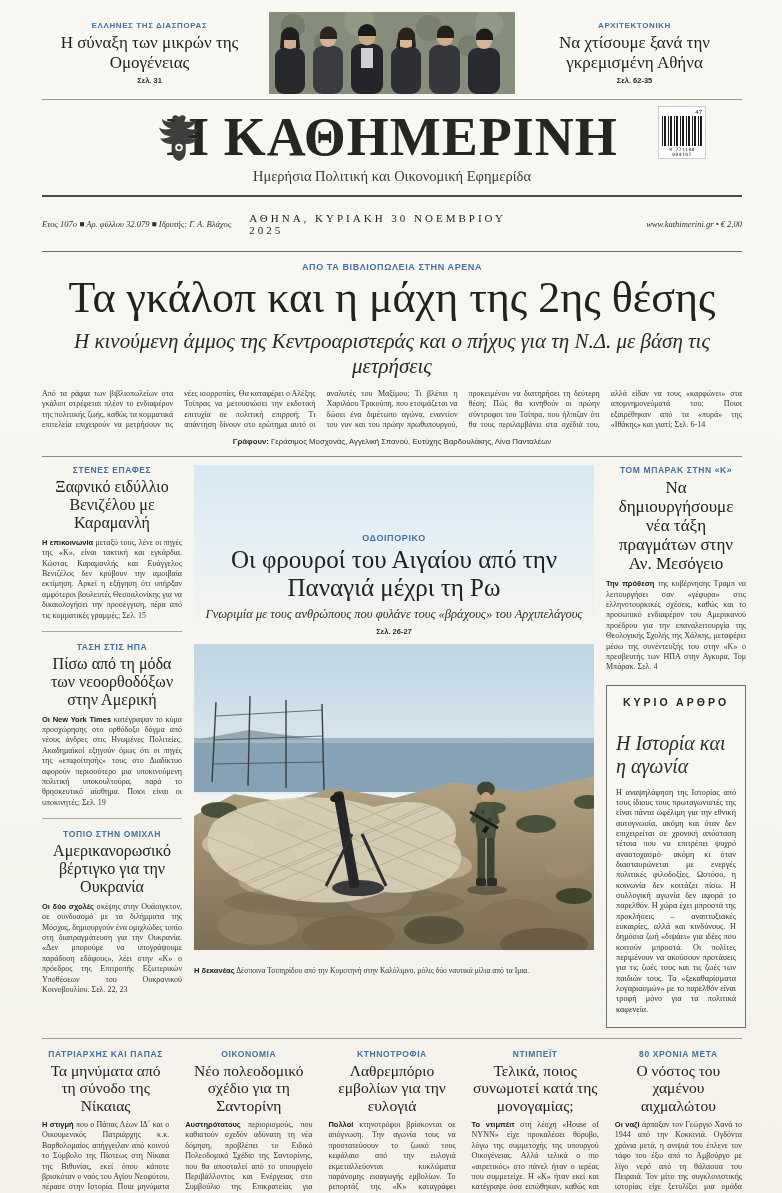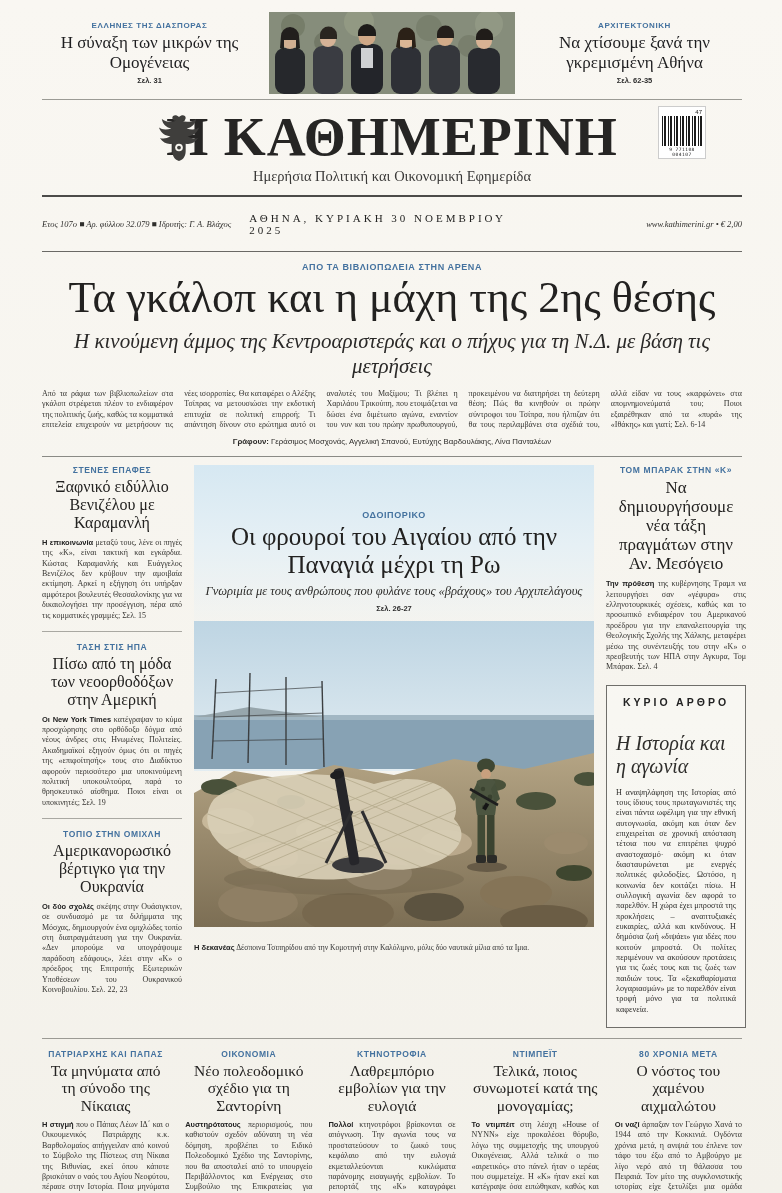--- a/index.html
+++ b/index.html
@@ -54,21 +54,21 @@
   
   .main { display:grid; grid-template-columns:140px 400px 140px; column-gap:12px; padding-top:8px; }
   article .kicker { text-align:center; font-size:8.5px; }
   article h2 { font-size:16px; font-weight:normal; text-align:center; color:#232221; line-height:1.12; margin:3px 0 6px; }
   .art-body { font-size:8px; line-height:1.3; text-align:justify; color:#343330; }
   .lead-in { font-family:"Liberation Sans","DejaVu Sans",sans-serif; font-weight:bold; font-size:7.5px; color:#222; }
   .leftcol article { padding-bottom:10px; margin-bottom:10px; border-bottom:1px solid #a9a8a2; }
   .leftcol article:last-child { border-bottom:none; }
 
   
-  .feature { background:linear-gradient(180deg,#d6e8f2 0%,#e6f0f5 80px,rgba(246,244,238,0) 170px); text-align:center; padding-top:45px; }
+  .feature { background:linear-gradient(180deg,#d6e8f2 0%,#e6f0f5 80px,rgba(246,244,238,0) 170px); text-align:center; padding-top:68px; }
   .feature .kicker { font-size:9px; }
   .feature h2 { font-size:25px; font-weight:normal; color:#222120; line-height:1.1; margin-top:3px; }
   .feature .f-subhead { font-size:12.5px; font-style:italic; color:#2d2c2a; margin-top:6px; }
   .feature .pageref { margin-top:5px; margin-bottom:8px; }
   .feature-photo { width:400px; height:306px; }
   .caption { font-size:7.6px; text-align:left; line-height:1.3; color:#333; margin-top:12px; }
   .caption .lead-in { font-size:7.6px; }
 
   
   .rightcol article { margin-bottom:12px; }

